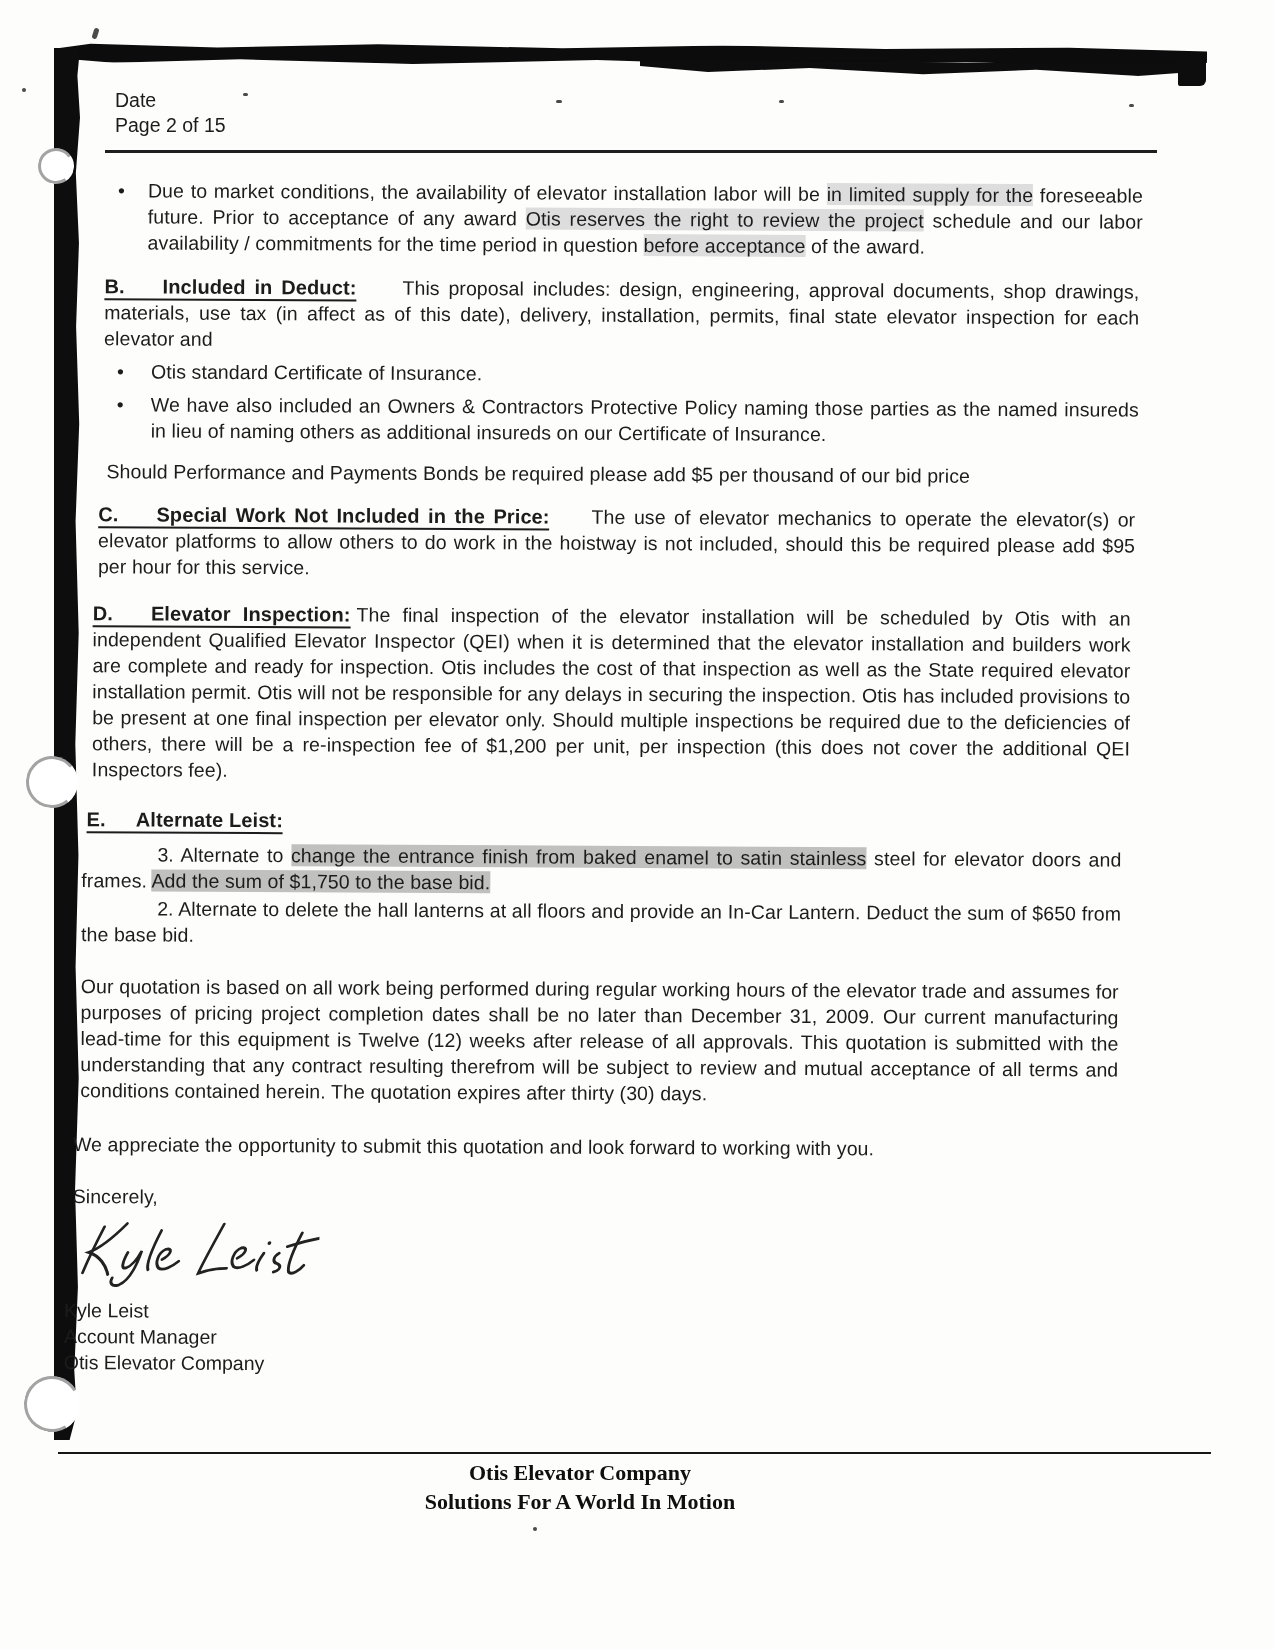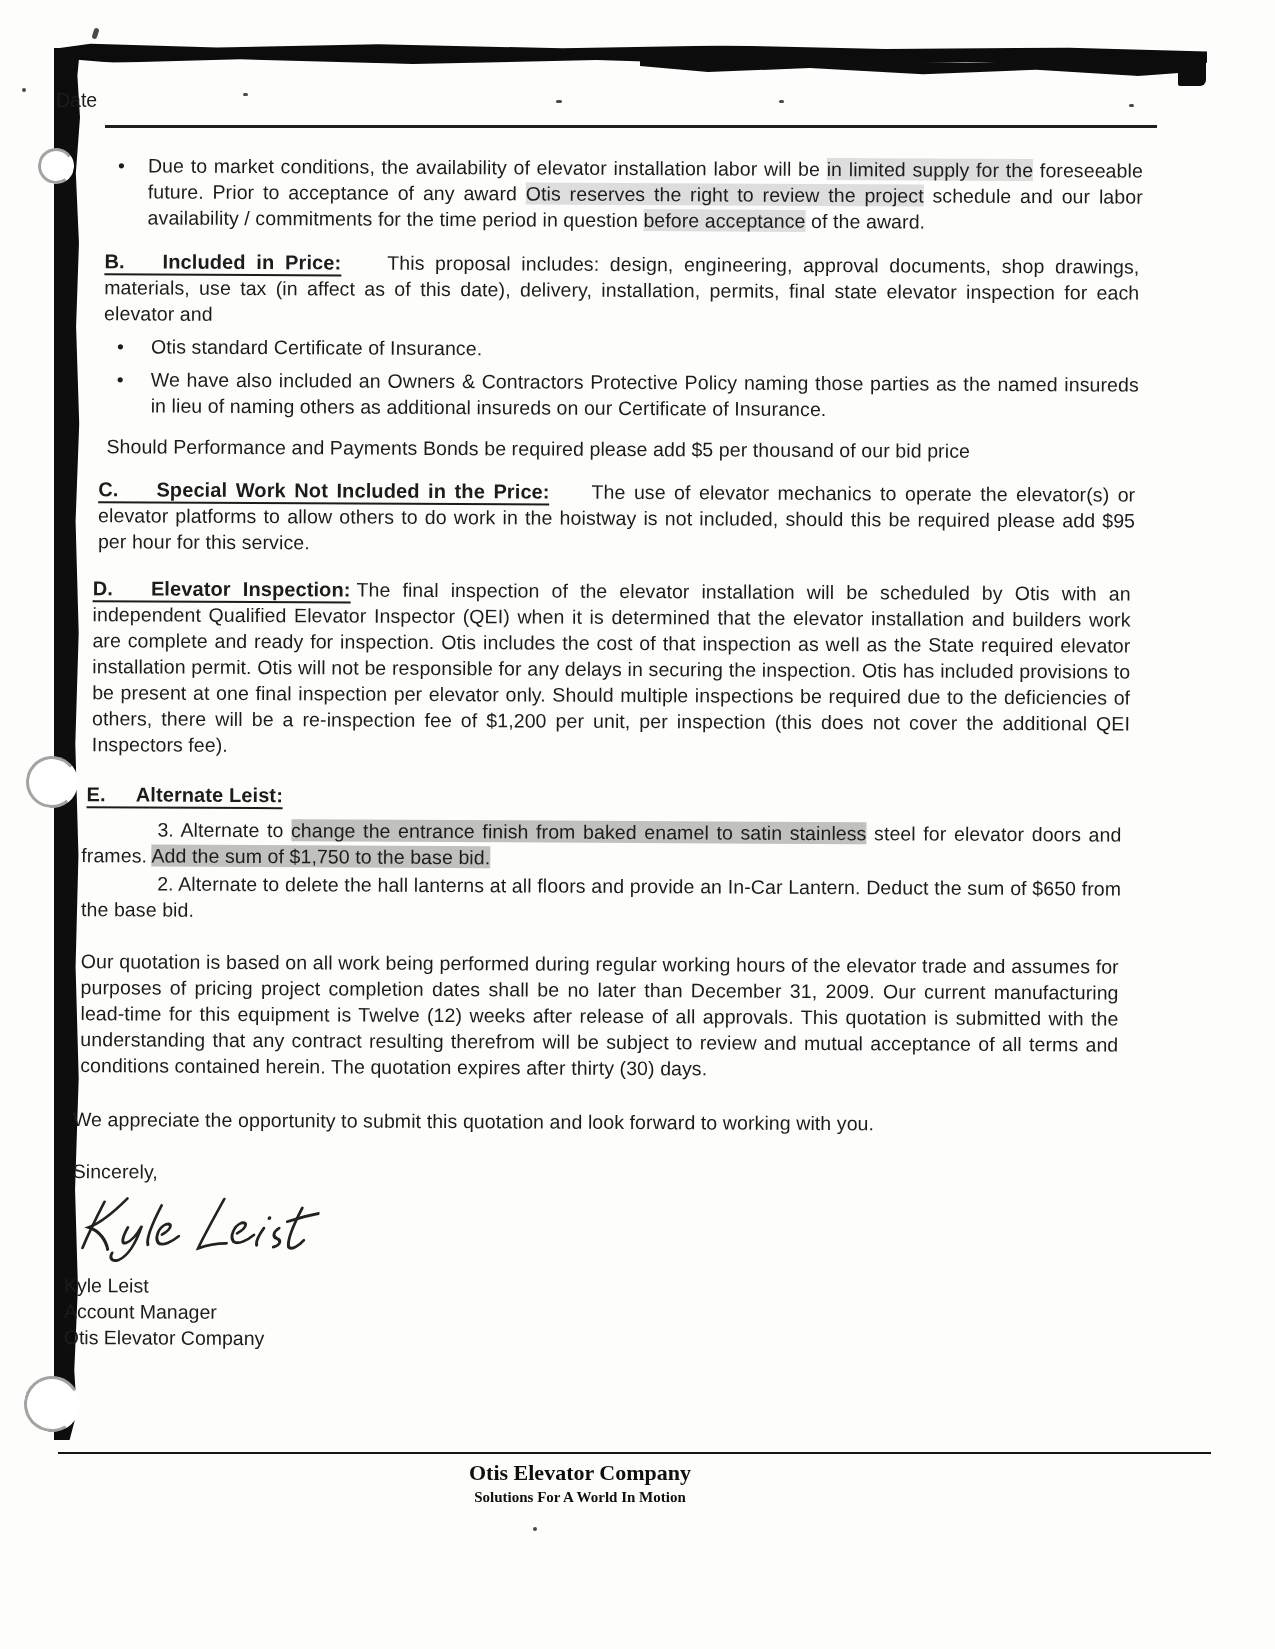--- a/index.html
+++ b/index.html
@@ -34,21 +34,21 @@
   .s1 { left:93px;  top:28px;  width:5px; height:11px; transform:rotate(18deg); border-radius:3px; }
   .s2 { left:22px;  top:88px;  width:4px; height:4px; border-radius:50%; }
   .s3 { left:243px; top:93px;  width:5px; height:3px; }
   .s4 { left:556px; top:100px; width:6px; height:3px; }
   .s5 { left:779px; top:100px; width:5px; height:3px; }
   .s6 { left:1129px;top:104px; width:5px; height:3px; }
   .s7 { left:533px; top:1527px; width:4px; height:4px; border-radius:50%; }
 
   
   .content { position:absolute; top:88px; left:0; width:1275px; z-index:3; }
-  .hdr { margin-left:56px; font-size:19.5px; line-height:25px; }
+  .hdr { margin-left:115px; font-size:19.5px; line-height:25px; }
   .rule-top { margin:12px 118px 0 105px; border-top:3px solid #1f1f1f; height:0; }
   .body-rot { transform:rotate(0.3deg); transform-origin:60px 0; }
 
   .para { font-size:19.5px; line-height:26px; text-align:justify; margin:0; letter-spacing:0.1px; }
   .bullet { position:relative; }
   .dot { position:absolute; left:0; top:0; }
 
   .intro { margin:24px 132px 0 118px; padding-left:30px; }
   .secB  { margin:18px 135px 0 105px; }
   .bsmall  { margin:7px 135px 0 118px; padding-left:34px; }
@@ -72,21 +72,21 @@
   .lead-d{ display:inline-block; width:6px; }
 
   .hl  { background:rgba(118,118,118,0.45); }
   .hl2 { background:rgba(130,130,130,0.26); }
 
   
   .rule-bottom { position:absolute; top:1452px; left:58px; right:64px; border-top:2.5px solid #161616; z-index:3; }
   .footer { position:absolute; top:1460px; left:0; width:1160px; text-align:center; z-index:3;
             font-family:"Liberation Serif", serif; font-weight:bold; color:#0f0f0f; }
   .f1 { font-size:22px; }
-  .f2 { font-size:15px; margin-top:3px; }
+  .f2 { font-size:22px; margin-top:3px; }
 </style>
 </head>
 <body>
 
 <div class="page">
 
   <div class="scan-top"></div>
   <div class="scan-top2"></div>
   <div class="scan-hook"></div>
   <div class="scan-left"></div>
@@ -98,32 +98,33 @@
   <div class="speck s3"></div>
   <div class="speck s4"></div>
   <div class="speck s5"></div>
   <div class="speck s6"></div>
   <div class="speck s7"></div>
 
   <div class="content">
 
     <div class="hdr">
       <div>Date</div>
+      <div>Page 2 of 15</div>
     </div>
     <div class="rule-top"></div>
 
     <div class="body-rot">
 
       <div class="para bullet intro">
         <span class="dot">•</span>
         <span><span>Due to market conditions, the availability of elevator installation labor will be </span><span class="hl2">in limited supply for the</span><span> foreseeable future.  Prior to acceptance of any award </span><span class="hl2">Otis reserves the right to review the project</span><span> schedule and our labor availability / commitments for the time period in question </span><span class="hl2">before acceptance</span><span> of the award.</span></span>
       </div>
 
       <p class="para secB">
-        <span class="sechead"><span>B.</span><span class="hgap"></span><span>Included in Price:</span></span><span class="lead"></span><span>This proposal includes:  design, engineering, approval documents, shop drawings, materials, use tax (in affect as of this date), delivery, installation, permits, final state elevator inspection for each elevator and</span>
+        <span class="sechead"><span>B.</span><span class="hgap"></span><span>Included in Deduct:</span></span><span class="lead"></span><span>This proposal includes:  design, engineering, approval documents, shop drawings, materials, use tax (in affect as of this date), delivery, installation, permits, final state elevator inspection for each elevator and</span>
       </p>
 
       <div class="para bullet bsmall">
         <span class="dot">•</span>
         <span>Otis standard Certificate of Insurance.</span>
       </div>
       <div class="para bullet bsmall">
         <span class="dot">•</span>
         <span>We have also included an Owners &amp; Contractors Protective Policy naming those parties as the named insureds in lieu of naming others as additional insureds on our Certificate of Insurance.</span>
       </div>

